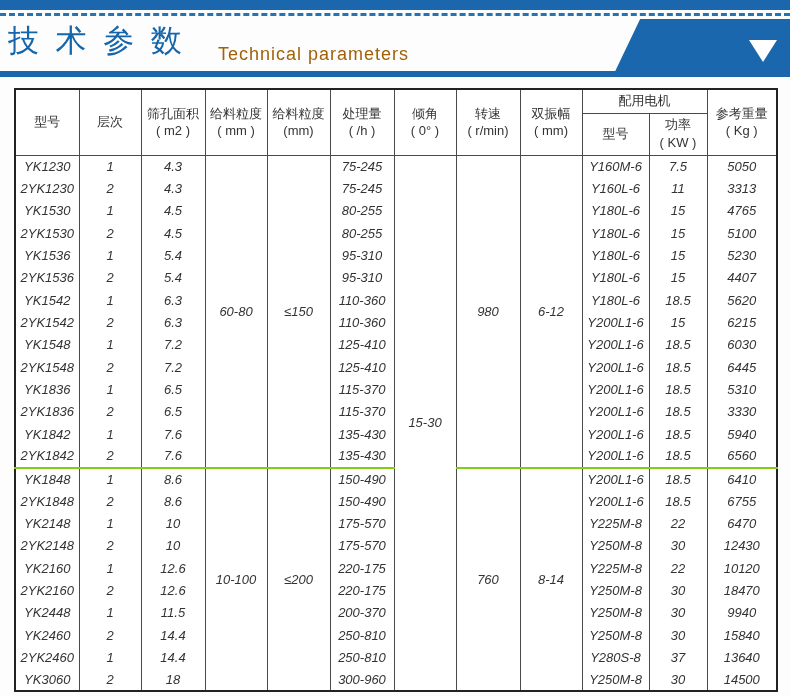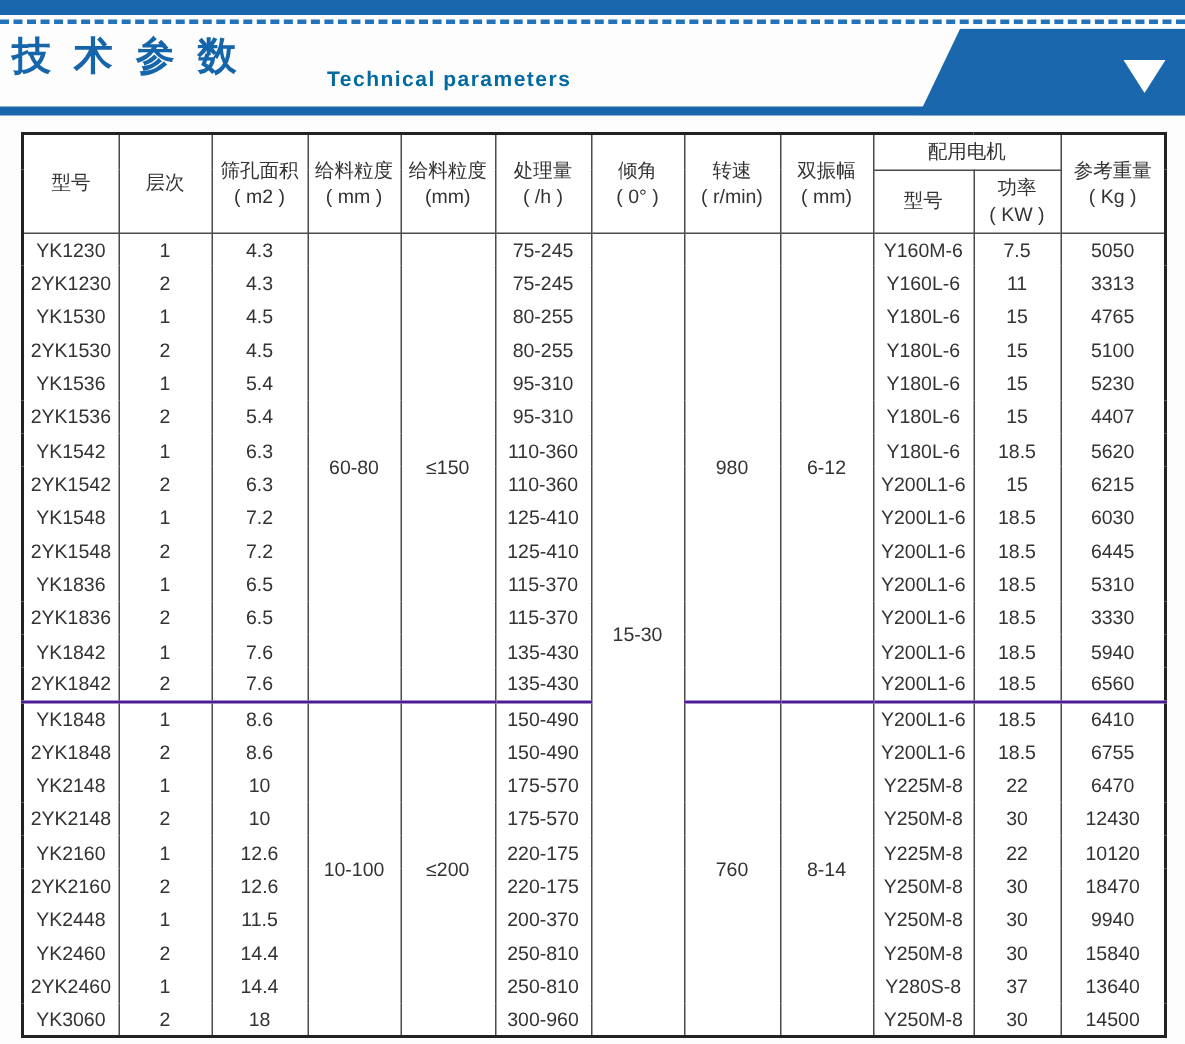--- a/index.html
+++ b/index.html
@@ -18,28 +18,28 @@
     width: 790px; height: 10px;
     background: #1a67ae;
   }
   .dash-line {
     position: absolute; left: 0; top: 13px;
     width: 790px; height: 0;
     border-top: 3px dashed #2273ba;
   }
   .title-cn {
     position: absolute; left: 8px; top: 20px;
-    font-size: 26px; font-weight: bold;
+    font-size: 31px; font-weight: normal;
     color: #1565ab; letter-spacing: 4px;
     white-space: nowrap;
   }
   .title-en {
     position: absolute; left: 218px; top: 44px;
-    font-size: 14px; font-weight: bold;
-    color: #0369a1; letter-spacing: 1px;
+    font-size: 18px; font-weight: normal;
+    color: #a16207; letter-spacing: 1px;
     white-space: nowrap;
   }
   .bottombar {
     position: absolute; left: 0; top: 71px;
     width: 790px; height: 6px;
     background: #1a67ae;
   }
   .flag {
     position: absolute; left: 605px; top: 19px;
     width: 185px; height: 58px;
@@ -77,23 +77,23 @@
     white-space: nowrap;
   }
   thead th {
     font-weight: normal;
     border-bottom: 1px solid #4a4a4a;
     line-height: 1.35;
   }
   thead tr.motor-row { height: 24px; }
   thead tr.main-row { height: 42px; }
   .h-unit:empty { display: none; }
-  tbody tr { height: 22px; }
+  tbody tr { height: 22px; font-style: italic; }
   tbody td { border-top: 0; border-bottom: 0; }
-  tbody tr.group-start > td { border-top: 2px solid #4c1d95; }
+  tbody tr.group-start > td { border-top: 2px solid #84cc16; }
 </style>
 </head>
 <body>
 
 <div class="topbar"></div>
 <div class="dash-line"></div>
 <div class="title-cn">技 术 参 数</div>
 <div class="title-en">Technical parameters</div>
 <div class="bottombar"></div>
 <div class="flag">

